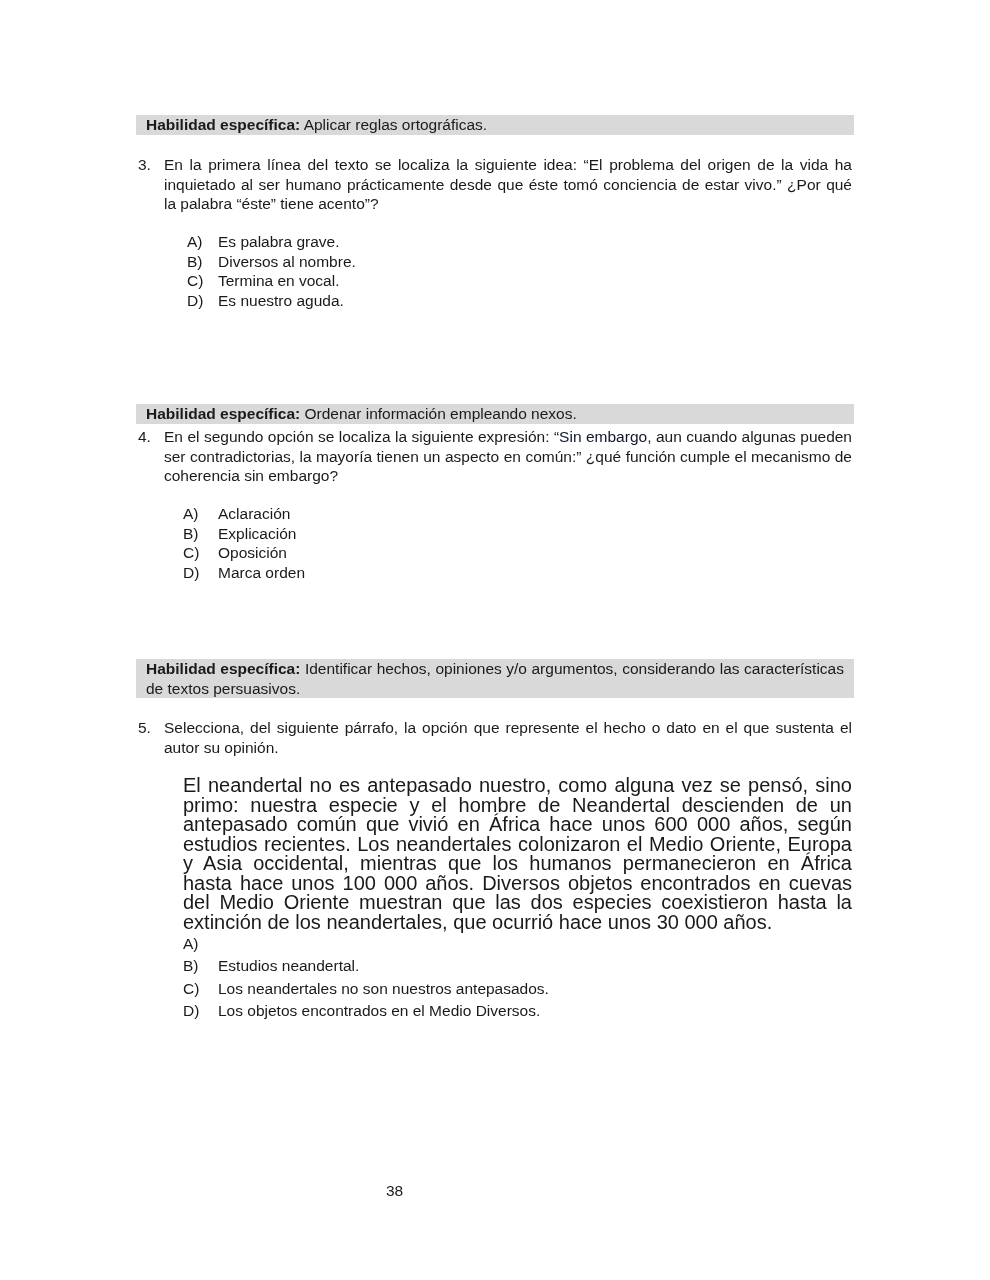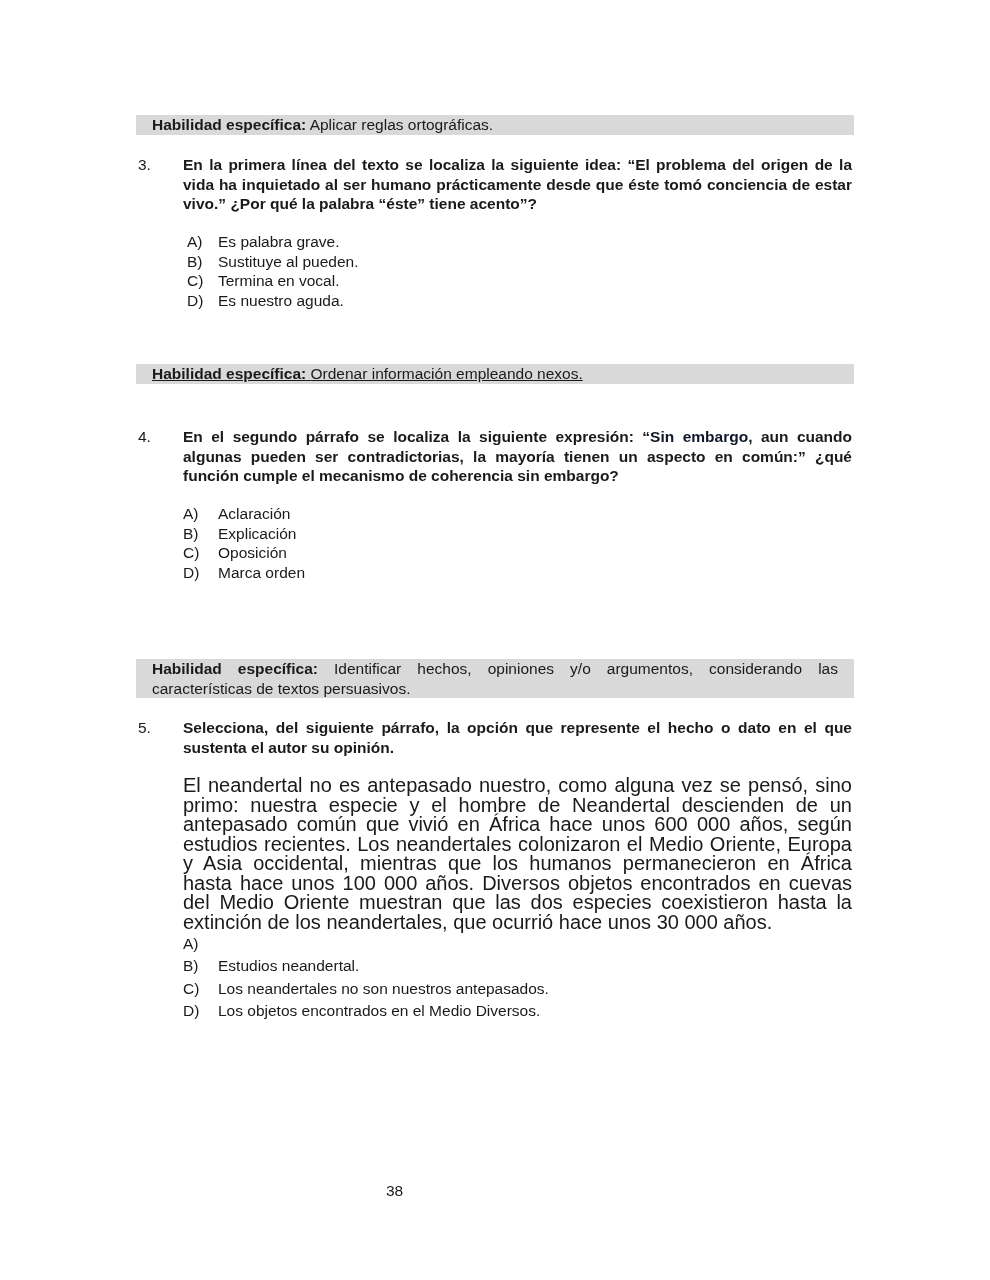--- a/index.html
+++ b/index.html
@@ -1,23 +1,23 @@
 <!DOCTYPE html>
 <html><head>
 <meta charset="utf-8">
 <style>
   html, body { margin:0; padding:0; background:#ffffff; }
   body { width:990px; height:1280px; position:relative; font-family:"Liberation Sans Narrow","Liberation Sans", sans-serif; color:#1a1a1a; }
   .page { position:absolute; left:0; top:0; width:990px; height:1280px; }
-  .skill { position:absolute; left:136px; width:718px; background:#d9d9d9; font-size:15.5px; line-height:19.5px; padding:0 16px; box-sizing:border-box; }
+  .skill { position:absolute; left:136px; width:718px; background:#d9d9d9; font-size:15.5px; line-height:19.5px; padding:0 10px; box-sizing:border-box; }
   .skill.justify { text-align:justify; text-align-last:left; }
   .skill b { font-weight:bold; }
   .q { position:absolute; left:138px; width:714px; font-size:15.5px; line-height:19.5px; }
   .q .num { position:absolute; left:0; top:0; width:40px; }
-  .q .stem { margin-left:45px; text-align:justify;font-weight:bold; }
+  .q .stem { margin-left:26px; text-align:justify; }
   .opts { position:absolute; left:187px; font-size:15.5px; }
   .opt { display:flex; height:19.5px; line-height:19.5px; }
   .opt .letter { width:31px; }
   .opts.wide .opt { height:22.3px; line-height:22.3px; }
   .passage { position:absolute; left:183px; width:669px; font-size:20px; line-height:19.5px; text-align:justify; }
   .page-num { position:absolute; top:1182px; left:0; width:789px; text-align:center; font-size:15.5px; }
   .muted { color:#0f172a; }
 </style>
 </head>
 <body>
@@ -32,39 +32,39 @@
     <span class="num">3.</span>
     <div class="stem">En la primera línea del texto se localiza la siguiente idea: “El problema del origen de la vida ha inquietado al ser humano prácticamente desde que éste tomó conciencia de estar vivo.” ¿Por qué la palabra “éste” tiene acento”?</div>
   </div>
   <div class="opts" style="top:232px;">
     <div class="opt">
         <span class="letter">A)</span>
         <span>Es palabra grave.</span>
       </div>
     <div class="opt">
         <span class="letter">B)</span>
-        <span>Sustituye al pueden.</span>
+        <span>Diversos al nombre.</span>
       </div>
     <div class="opt">
         <span class="letter">C)</span>
         <span>Termina en vocal.</span>
       </div>
     <div class="opt">
         <span class="letter">D)</span>
         <span>Es nuestro aguda.</span>
       </div>
   </div>
 
-  <div class="skill" style="top:364px;text-decoration:underline;">
+  <div class="skill" style="top:404px;">
     <b>Habilidad específica:</b>
     <span>Ordenar información empleando nexos.</span>
   </div>
   <div class="q" style="top:427px;">
     <span class="num">4.</span>
-    <div class="stem"><span>En el segundo párrafo se localiza la siguiente expresión: “</span><span class="muted">Sin embargo</span><span>, aun cuando algunas pueden ser contradictorias, la mayoría tienen un aspecto en común:” ¿qué función cumple el mecanismo de coherencia sin embargo?</span></div>
+    <div class="stem"><span>En el segundo opción se localiza la siguiente expresión: “</span><span class="muted">Sin embargo</span><span>, aun cuando algunas pueden ser contradictorias, la mayoría tienen un aspecto en común:” ¿qué función cumple el mecanismo de coherencia sin embargo?</span></div>
   </div>
   <div class="opts" style="top:504px; left:183px;">
     <div class="opt">
         <span class="letter" style="width:35px">A)</span>
         <span>Aclaración</span>
       </div>
     <div class="opt">
         <span class="letter" style="width:35px">B)</span>
         <span>Explicación</span>
       </div>

